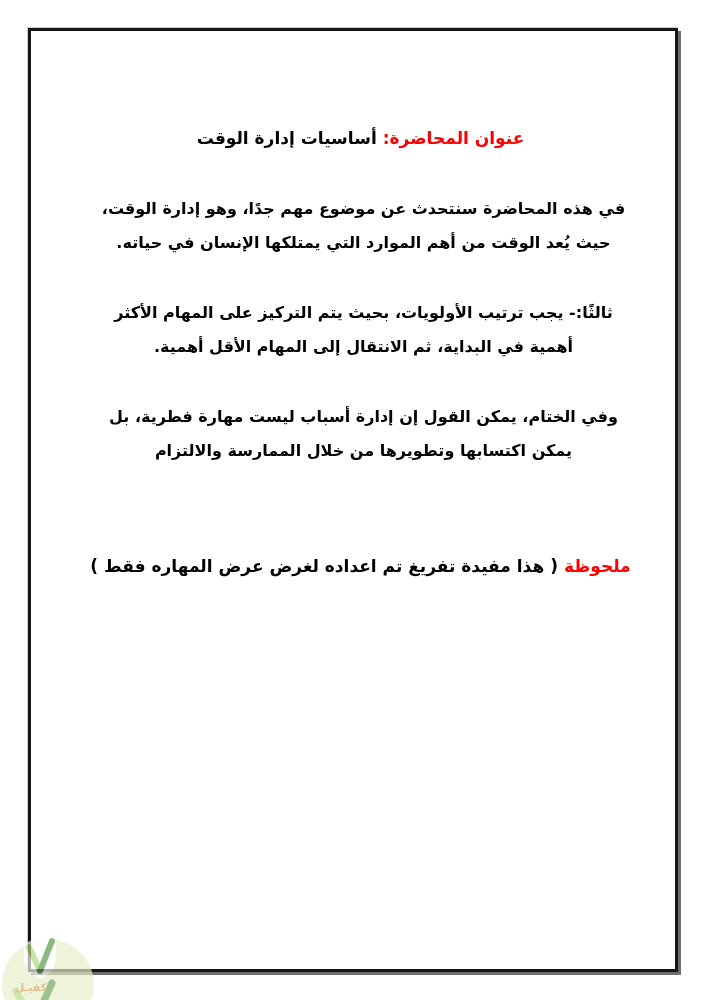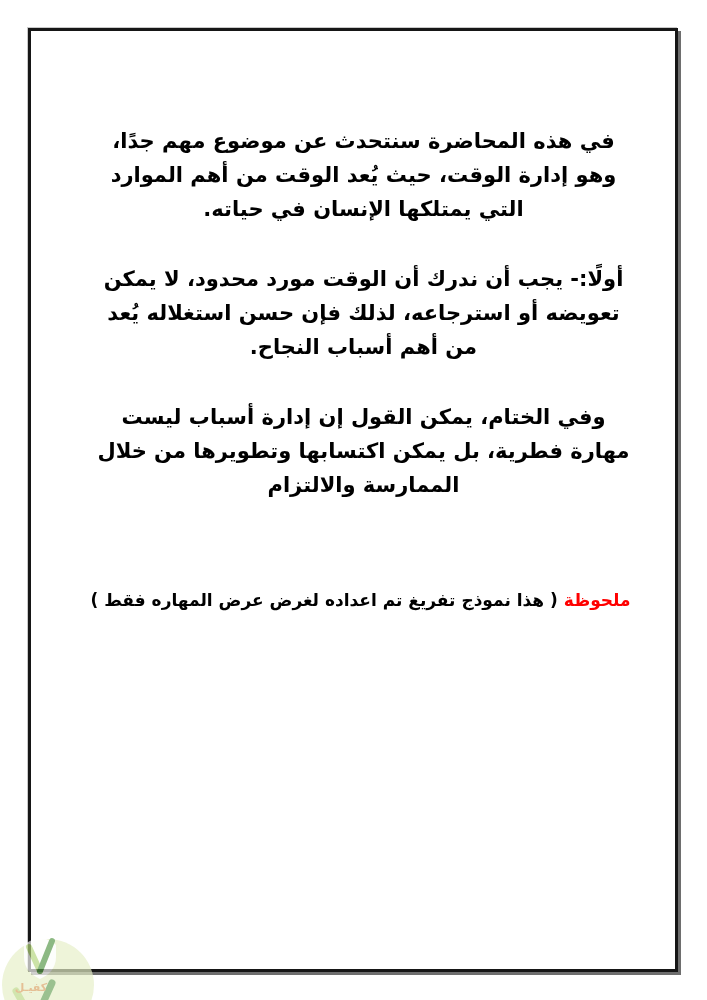--- a/index.html
+++ b/index.html
@@ -42,21 +42,21 @@
     font-size: 17px;
     line-height: 28px;
     margin: 0 0 40px 0;
     font-weight: bold;
   }
   .red-text {
     color: var(--accent-red, #ff0000);
     margin-left: 6px;
   }
   .para {
-    font-size: 21px;
+    font-size: 16px;
     line-height: 34px;
     margin: 0 0 36px 6px;
   }
   .para.tight {
     margin-bottom: 6px;
   }
   .para.last {
     margin-bottom: 0;
   }
   .note-line {
@@ -75,31 +75,32 @@
     pointer-events: none;
   }
 </style>
 </head>
 <body>
 
 <div class="page-frame"></div>
 
 <div class="content">
 
+  <h1 class="doc-title"><span class="red-text">عنوان المحاضرة:</span><span>أساسيات إدارة الوقت</span></h1>
 
   <p class="para">في هذه المحاضرة سنتحدث عن موضوع مهم جدًا، وهو إدارة الوقت، حيث يُعد الوقت من أهم الموارد التي يمتلكها الإنسان في حياته.</p>
 
-  <p class="para">أولًا:- يجب أن ندرك أن الوقت مورد محدود، لا يمكن تعويضه أو استرجاعه، لذلك فإن حسن استغلاله يُعد من أهم أسباب النجاح.</p>
 
 
+  <p class="para">ثالثًا:- يجب ترتيب الأولويات، بحيث يتم التركيز على المهام الأكثر أهمية في البداية، ثم الانتقال إلى المهام الأقل أهمية.</p>
 
 
   <p class="para last">وفي الختام، يمكن القول إن إدارة أسباب ليست مهارة فطرية، بل يمكن اكتسابها وتطويرها من خلال الممارسة والالتزام</p>
 
-  <p class="note-line"><span class="red-text">ملحوظة</span><span>( هذا نموذج تفريغ تم اعداده لغرض عرض المهاره فقط )</span></p>
+  <p class="note-line"><span class="red-text">ملحوظة</span><span>( هذا مفيدة تفريغ تم اعداده لغرض عرض المهاره فقط )</span></p>
 
 </div>
 
 <svg class="watermark" viewBox="0 0 100 85" xmlns="http://www.w3.org/2000/svg" aria-hidden="true">
   <circle cx="48" cy="70" r="46" style="fill: var(--watermark-circle, #e6efc8);"></circle>
   <g opacity="0.85">
     <path d="M16,76 L34,108" style="stroke: var(--watermark-leaf-light, #b5d77e);" stroke-width="7" stroke-linecap="round" fill="none"></path>
     <path d="M52,68 L34,108" style="stroke: var(--watermark-leaf-dark, #57994a);" stroke-width="7" stroke-linecap="round" fill="none"></path>
   </g>
   <path d="M40,22 C33,24 27,27 24,30 L24,42 C24,53 31,60 40,64 C49,60 56,53 56,42 L56,30 C53,27 47,24 40,22 Z" fill="#ffffff" opacity="0.92"></path>

